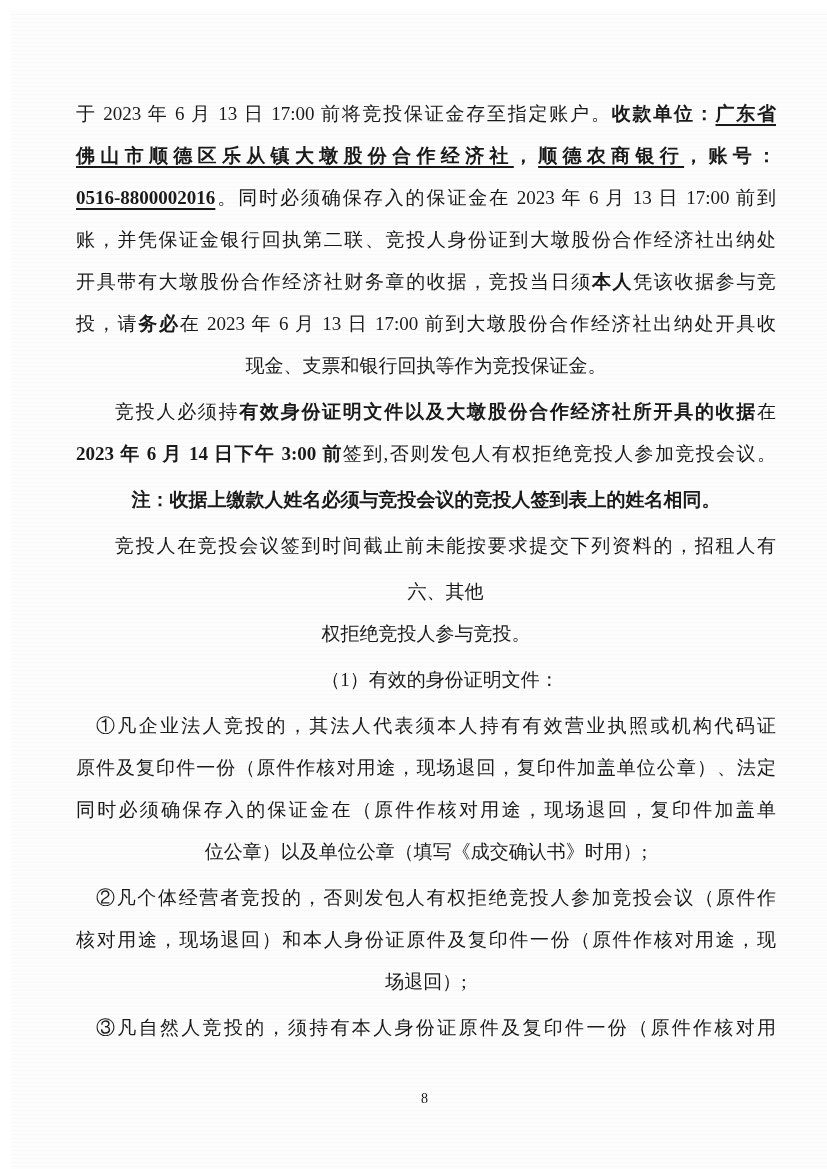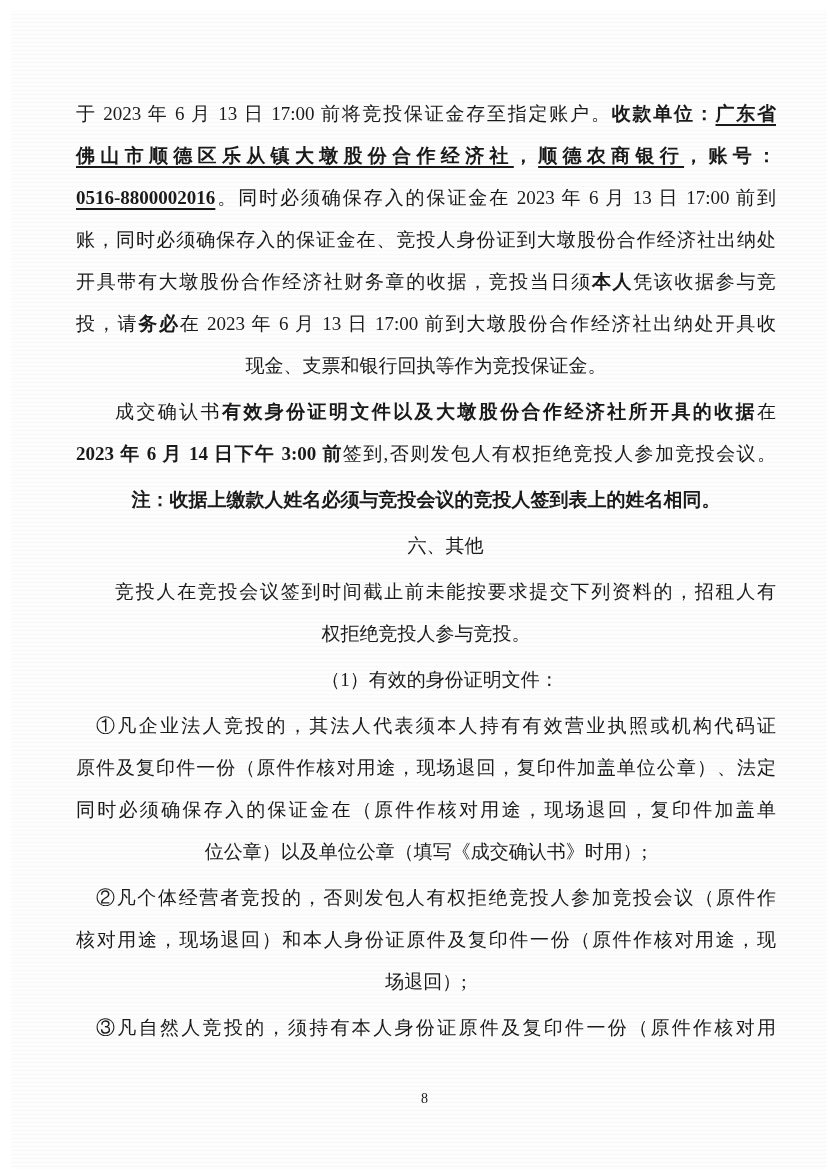--- a/index.html
+++ b/index.html
@@ -65,29 +65,29 @@
   }
 </style>
 </head>
 <body>
 
 <div class="page">
   <div class="content">
       <div class="line just"><span>于 2023 年 6 月 13 日 17:00 前将竞投保证金存至指定账户。</span><span class="b">收款单位：</span><span class="b u">广东省</span></div>
       <div class="line just"><span class="b u">佛山市顺德区乐从镇大墩股份合作经济社</span><span class="b">，</span><span class="b u">顺德农商银行</span><span class="b">，账号：</span></div>
       <div class="line just"><span class="b u">0516-8800002016</span><span>。同时必须确保存入的保证金在 2023 年 6 月 13 日 17:00 前到</span></div>
-      <div class="line just"><span>账，同时必须确保存入的保证金在、竞投人身份证到大墩股份合作经济社出纳处</span></div>
+      <div class="line just"><span>账，并凭保证金银行回执第二联、竞投人身份证到大墩股份合作经济社出纳处</span></div>
       <div class="line just"><span>开具带有大墩股份合作经济社财务章的收据，竞投当日须</span><span class="b">本人</span><span>凭该收据参与竞</span></div>
       <div class="line just"><span>投，请</span><span class="b">务必</span><span>在 2023 年 6 月 13 日 17:00 前到大墩股份合作经济社出纳处开具收</span></div>
       <div class="line"><span>现金、支票和银行回执等作为竞投保证金。</span></div>
-      <div class="line just para" style="padding-left: 39px;"><span>成交确认书</span><span class="b">有效身份证明文件以及大墩股份合作经济社所开具的收据</span><span>在</span></div>
+      <div class="line just para" style="padding-left: 39px;"><span>竞投人必须持</span><span class="b">有效身份证明文件以及大墩股份合作经济社所开具的收据</span><span>在</span></div>
       <div class="line just"><span class="b">2023 年 6 月 14 日下午 3:00 前</span><span>签到,否则发包人有权拒绝竞投人参加竞投会议。</span></div>
       <div class="line para"><span class="b">注：收据上缴款人姓名必须与竞投会议的竞投人签到表上的姓名相同。</span></div>
+      <div class="line just para" style="padding-left: 39px;"><span>竞投人在竞投会议签到时间截止前未能按要求提交下列资料的，招租人有</span></div>
       <div class="line para" style="padding-left: 39px;"><span>六、其他</span></div>
-      <div class="line just para" style="padding-left: 39px;"><span>竞投人在竞投会议签到时间截止前未能按要求提交下列资料的，招租人有</span></div>
       <div class="line"><span>权拒绝竞投人参与竞投。</span></div>
       <div class="line para" style="padding-left: 28px;"><span>（1）有效的身份证明文件：</span></div>
       <div class="line just para" style="padding-left: 20px;"><span>①凡企业法人竞投的，其法人代表须本人持有有效营业执照或机构代码证</span></div>
       <div class="line just"><span>原件及复印件一份（原件作核对用途，现场退回，复印件加盖单位公章）、法定</span></div>
       <div class="line just"><span>同时必须确保存入的保证金在（原件作核对用途，现场退回，复印件加盖单</span></div>
       <div class="line"><span>位公章）以及单位公章（填写《成交确认书》时用）;</span></div>
       <div class="line just para" style="padding-left: 20px;"><span>②凡个体经营者竞投的，否则发包人有权拒绝竞投人参加竞投会议（原件作</span></div>
       <div class="line just"><span>核对用途，现场退回）和本人身份证原件及复印件一份（原件作核对用途，现</span></div>
       <div class="line"><span>场退回）;</span></div>
       <div class="line just para" style="padding-left: 20px;"><span>③凡自然人竞投的，须持有本人身份证原件及复印件一份（原件作核对用</span></div>

